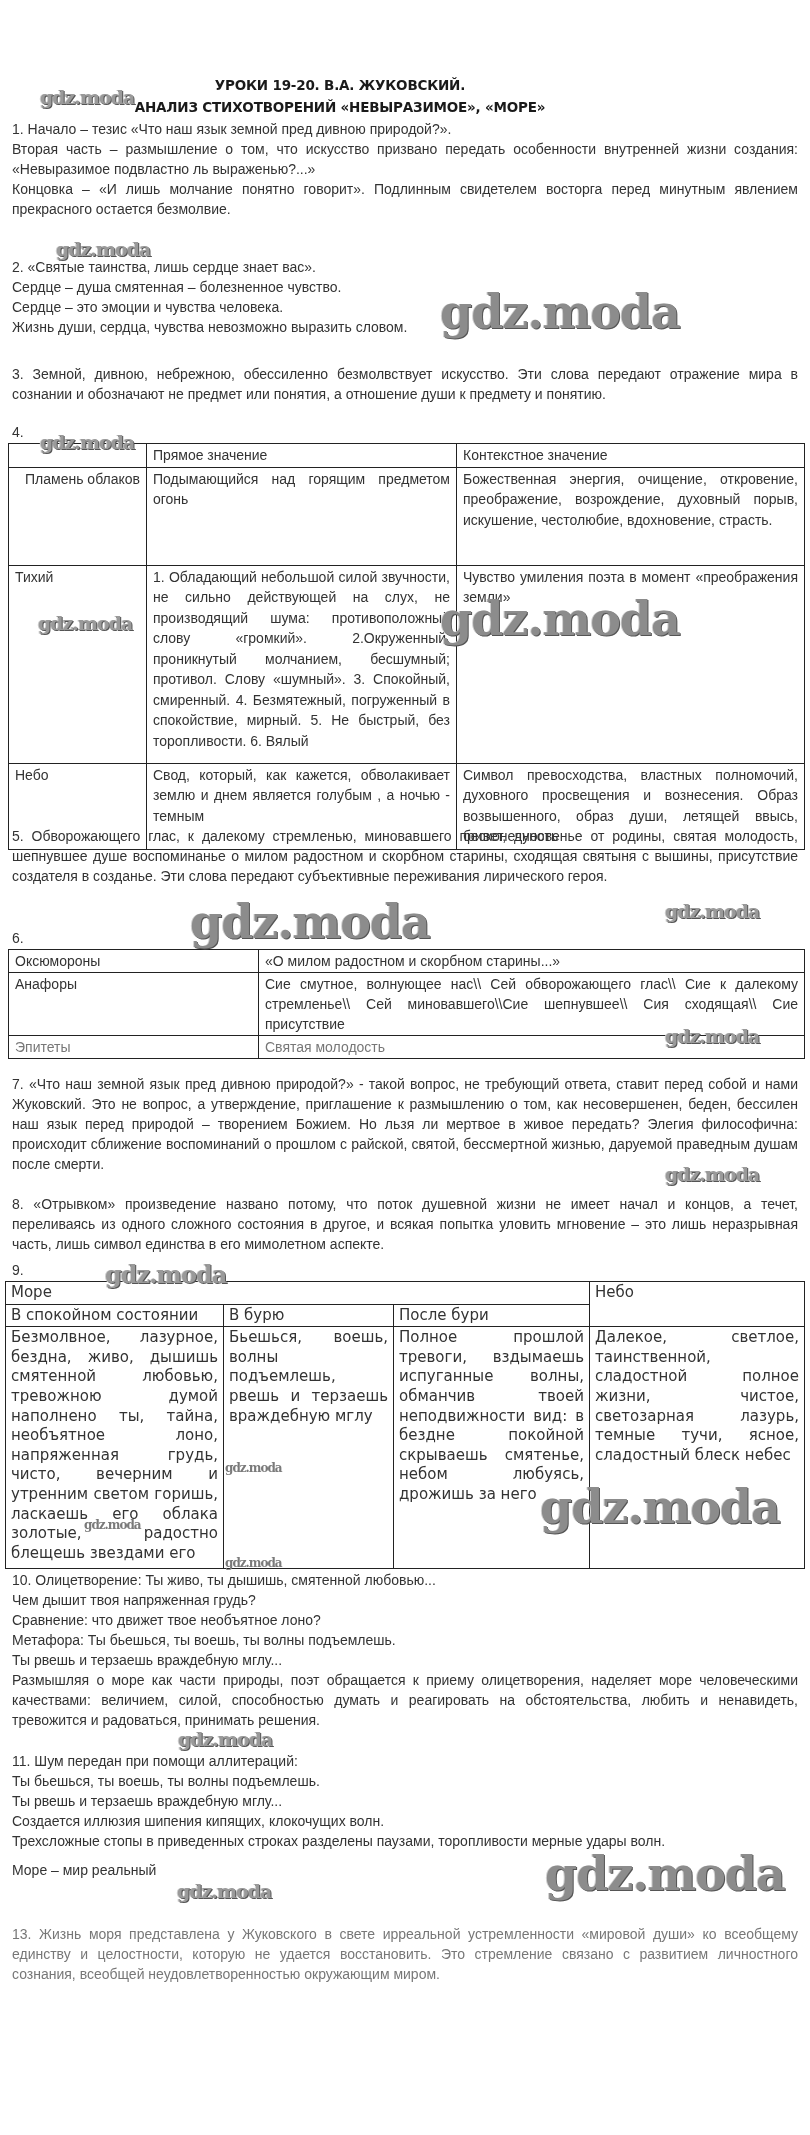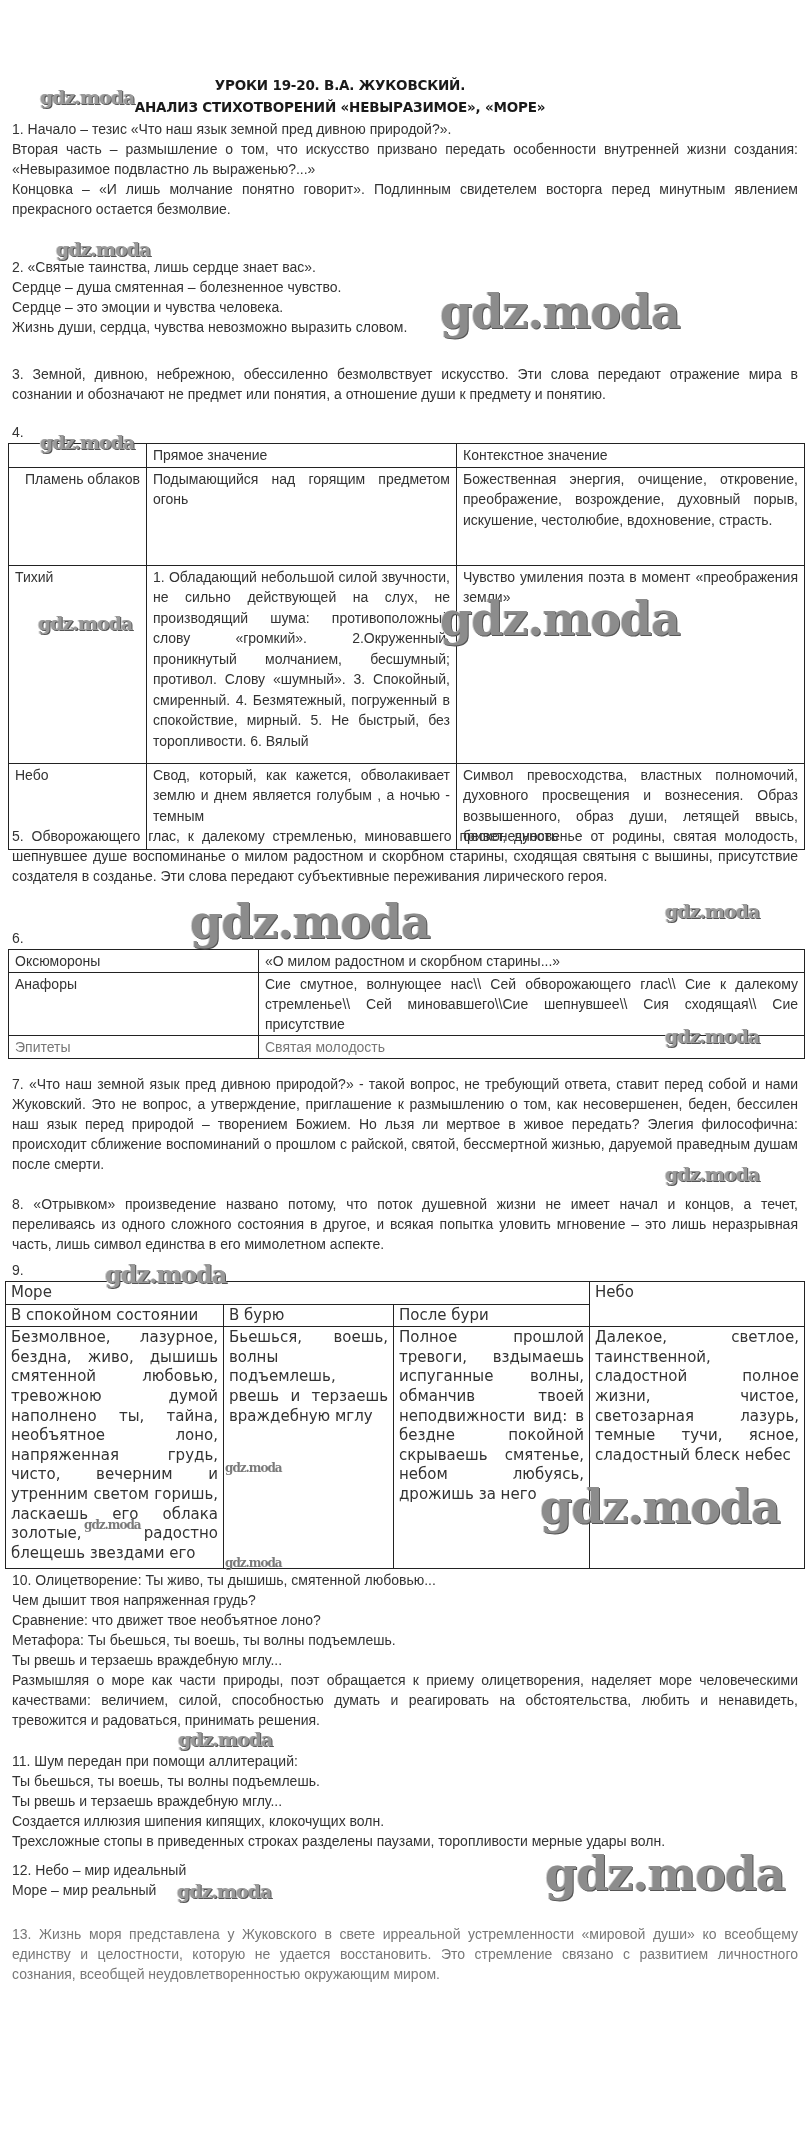--- a/index.html
+++ b/index.html
@@ -164,21 +164,20 @@
 
   <div class="para" style="top:1751px;">
     <p>11. Шум передан при помощи аллитераций:</p>
     <p>Ты бьешься, ты воешь, ты волны подъемлешь.</p>
     <p>Ты рвешь и терзаешь враждебную мглу...</p>
     <p>Создается иллюзия шипения кипящих, клокочущих волн.</p>
     <p>Трехсложные стопы в приведенных строках разделены паузами, торопливости мерные удары волн.</p>
   </div>
 
   <div class="para" style="top:1860px;">
-    <p>12. Небо – мир идеальный</p>
     <p>Море – мир реальный</p>
   </div>
 
   <div class="para faded" style="top:1924px;">
     <p>13. Жизнь моря представлена у Жуковского в свете ирреальной устремленности «мировой души» ко всеобщему единству и целостности, которую не удается восстановить. Это стремление связано с развитием личностного сознания, всеобщей неудовлетворенностью окружающим миром.</p>
   </div>
 
   <div class="wm sm" style="left:40px; top:86px;">gdz.moda</div>
   <div class="wm sm" style="left:56px; top:238px;">gdz.moda</div>
   <div class="wm big" style="left:440px; top:285px;">gdz.moda</div>

